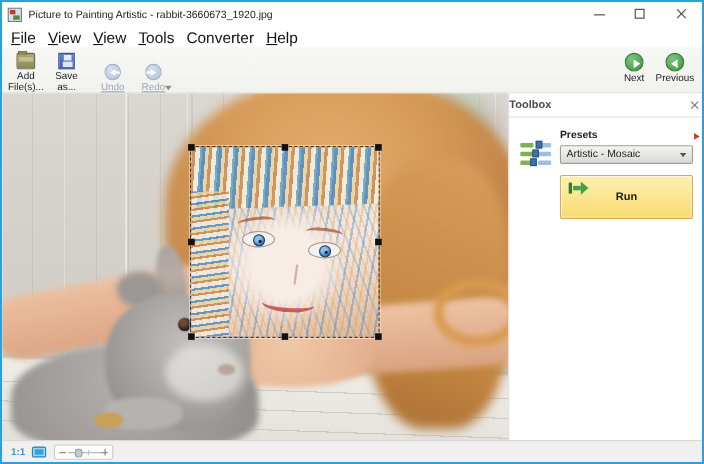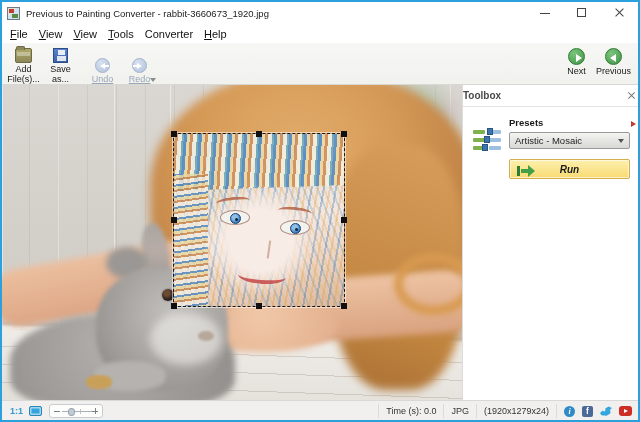--- a/index.html
+++ b/index.html
@@ -15,21 +15,21 @@
   .win-controls{position:absolute;right:0;top:0;height:22px;display:flex;}
   .win-btn{width:37px;height:22px;position:relative;}
   .glyph-min{position:absolute;left:13px;top:11px;width:10px;height:1px;background:#444;}
   .glyph-max{position:absolute;left:13px;top:6px;width:9px;height:9px;border:1px solid #444;}
   .glyph-close-a,.glyph-close-b{position:absolute;left:13px;top:10px;width:11px;height:1px;background:#444;}
   .glyph-close-a{transform:rotate(45deg);}
   .glyph-close-b{transform:rotate(-45deg);}
 
   
   .menubar{height:19px;background:#fff;display:flex;align-items:center;padding-left:8px;gap:11px;}
-  .menu-item{display:inline-block;font-size:11px;color:#111;cursor:default;}
+  .menu-item{display:inline-block;font-size:14px;color:#111;cursor:default;}
   .menu-item.accel::first-letter{text-decoration:underline;}
 
   
   .toolbar{position:relative;height:42px;background:linear-gradient(180deg,#f7f7f5,#f1f1ee);border-bottom:1px solid #d8d8d4;display:flex;align-items:flex-end;padding-left:3px;}
   .tb-btn{width:37px;display:flex;flex-direction:column;align-items:center;justify-content:flex-start;padding-top:4px;font-size:9px;color:#1a1a1a;line-height:9.5px;text-align:center;}
   .tb-btn .lbl{margin-top:2px;white-space:pre-line;}
   .tb-sep{width:1px;background:#dcdcd8;margin:3px 2px;}
   .tb-btn.disabled{color:#9aa6b8;}
   .tb-btn.disabled .lbl{text-decoration:underline;}
   .tb-btn.link .lbl{text-decoration:underline;}
@@ -155,22 +155,22 @@
   .srow .trackg{position:absolute;left:0;top:1px;width:12px;height:4px;background:#7fb24f;border-radius:1px;}
   .srow .trackb{position:absolute;right:0;top:1px;width:12px;height:4px;background:#9cc0de;border-radius:1px;}
   .srow .knob{position:absolute;top:-1px;width:6px;height:7px;background:#3c74ae;border:1px solid #2a5580;}
   .srow.k1 .knob{left:14px;} .srow.k2 .knob{left:11px;} .srow.k3 .knob{left:9px;}
   .panel-fields{flex:1;padding-left:8px;}
   .presets-label{font-size:9.5px;font-weight:bold;color:#1a1a1a;margin-bottom:4px;}
   .select{position:relative;height:17px;border:1px solid #9a9a9a;border-radius:2px;
     background:linear-gradient(180deg,#f4f4f2,#d8d8d4);display:flex;align-items:center;padding:0 18px 0 5px;}
   .select .val{font-size:9.5px;color:#222;white-space:nowrap;overflow:hidden;}
   .select .chev{position:absolute;right:5px;top:6px;width:0;height:0;border-left:3.5px solid transparent;border-right:3.5px solid transparent;border-top:4px solid #555;}
-  .run-btn{position:relative;margin-top:10px;height:20px;border:1px solid #d2ae4c;border-radius:2px;
-    background:linear-gradient(180deg,#fdf0ae,#f8da72);display:flex;align-items:center;justify-content:center;box-shadow:inset 0 0 0 1px rgba(255,255,255,.6);font-style:italic;}
+  .run-btn{position:relative;margin-top:10px;height:40px;border:1px solid #d2ae4c;border-radius:2px;
+    background:linear-gradient(180deg,#fdf0ae,#f8da72);display:flex;align-items:center;justify-content:center;box-shadow:inset 0 0 0 1px rgba(255,255,255,.6);}
   .run-label{font-size:10px;font-weight:bold;color:#1a1a1a;}
   .run-arrow{position:absolute;left:7px;top:5px;width:18px;height:12px;}
   .run-arrow .bar{position:absolute;left:0;top:1px;width:3px;height:10px;background:#2e7d32;}
   .run-arrow .shaft{position:absolute;left:4px;top:4px;width:7px;height:4px;background:#43a047;}
   .run-arrow .head{position:absolute;left:11px;top:0;width:0;height:0;border-top:6px solid transparent;border-bottom:6px solid transparent;border-left:7px solid #43a047;}
 
   
   .statusbar{position:relative;height:20px;background:#f1f0ee;border-top:1px solid #d8d8d6;display:flex;align-items:center;font-size:9px;color:#333;}
   .sb-zoom{color:#2e9bd6;font-weight:bold;margin-left:8px;}
   .sb-fit{width:13px;height:10px;border-radius:2px;background:#35a3dc;border:1px solid #2488bd;margin-left:6px;box-shadow:inset 0 0 0 1.5px rgba(255,255,255,.55);}
@@ -190,21 +190,21 @@
   .ic-yt{position:relative;width:13px;height:10px;border-radius:3px;background:#cc2d24;}
   .ic-yt:before{content:"";position:absolute;left:5px;top:2.5px;width:0;height:0;border-top:2.5px solid transparent;border-bottom:2.5px solid transparent;border-left:4px solid #fff;}
 </style>
 </head>
 <body>
 
 <div class="window">
 
   <div class="titlebar">
     <div class="appicon"></div>
-    <div class="title-text">Previous to Painting Converter - rabbit-3660673_1920.jpg</div>
+    <div class="title-text">Picture to Painting Artistic - rabbit-3660673_1920.jpg</div>
     <div class="win-controls">
       <div class="win-btn">
           <div class="glyph-min"></div>
         </div>
       <div class="win-btn">
           <div class="glyph-max"></div>
         </div>
       <div class="win-btn">
           <div class="glyph-close-a"></div>
           <div class="glyph-close-b"></div>
@@ -365,36 +365,15 @@
     <span class="sb-slider">
       <span class="sb-minus"></span>
       <span class="sb-track"></span>
       <span class="sb-tick" style="left:22px;"></span>
       <span class="sb-tick" style="left:30px;"></span>
       <span class="sb-thumb"></span>
       <span class="sb-plus-h"></span>
       <span class="sb-plus-v"></span>
     </span>
 
-    <div class="sb-right">
-      <span class="sb-sep"></span>
-      <span>Time (s): 0.0</span>
-      <span class="sb-sep"></span>
-      <span>JPG</span>
-      <span class="sb-sep"></span>
-      <span>(1920x1279x24)</span>
-      <span class="sb-sep"></span>
-      <span class="sb-ic">
-          <span class="ic-info">i</span>
-        </span>
-      <span class="sb-ic">
-          <span class="ic-fb">f</span>
-        </span>
-      <span class="sb-ic">
-          <span class="ic-tw"></span>
-        </span>
-      <span class="sb-ic">
-          <span class="ic-yt"></span>
-        </span>
-    </div>
   </div>
 
 </div>
 
 </body></html>

